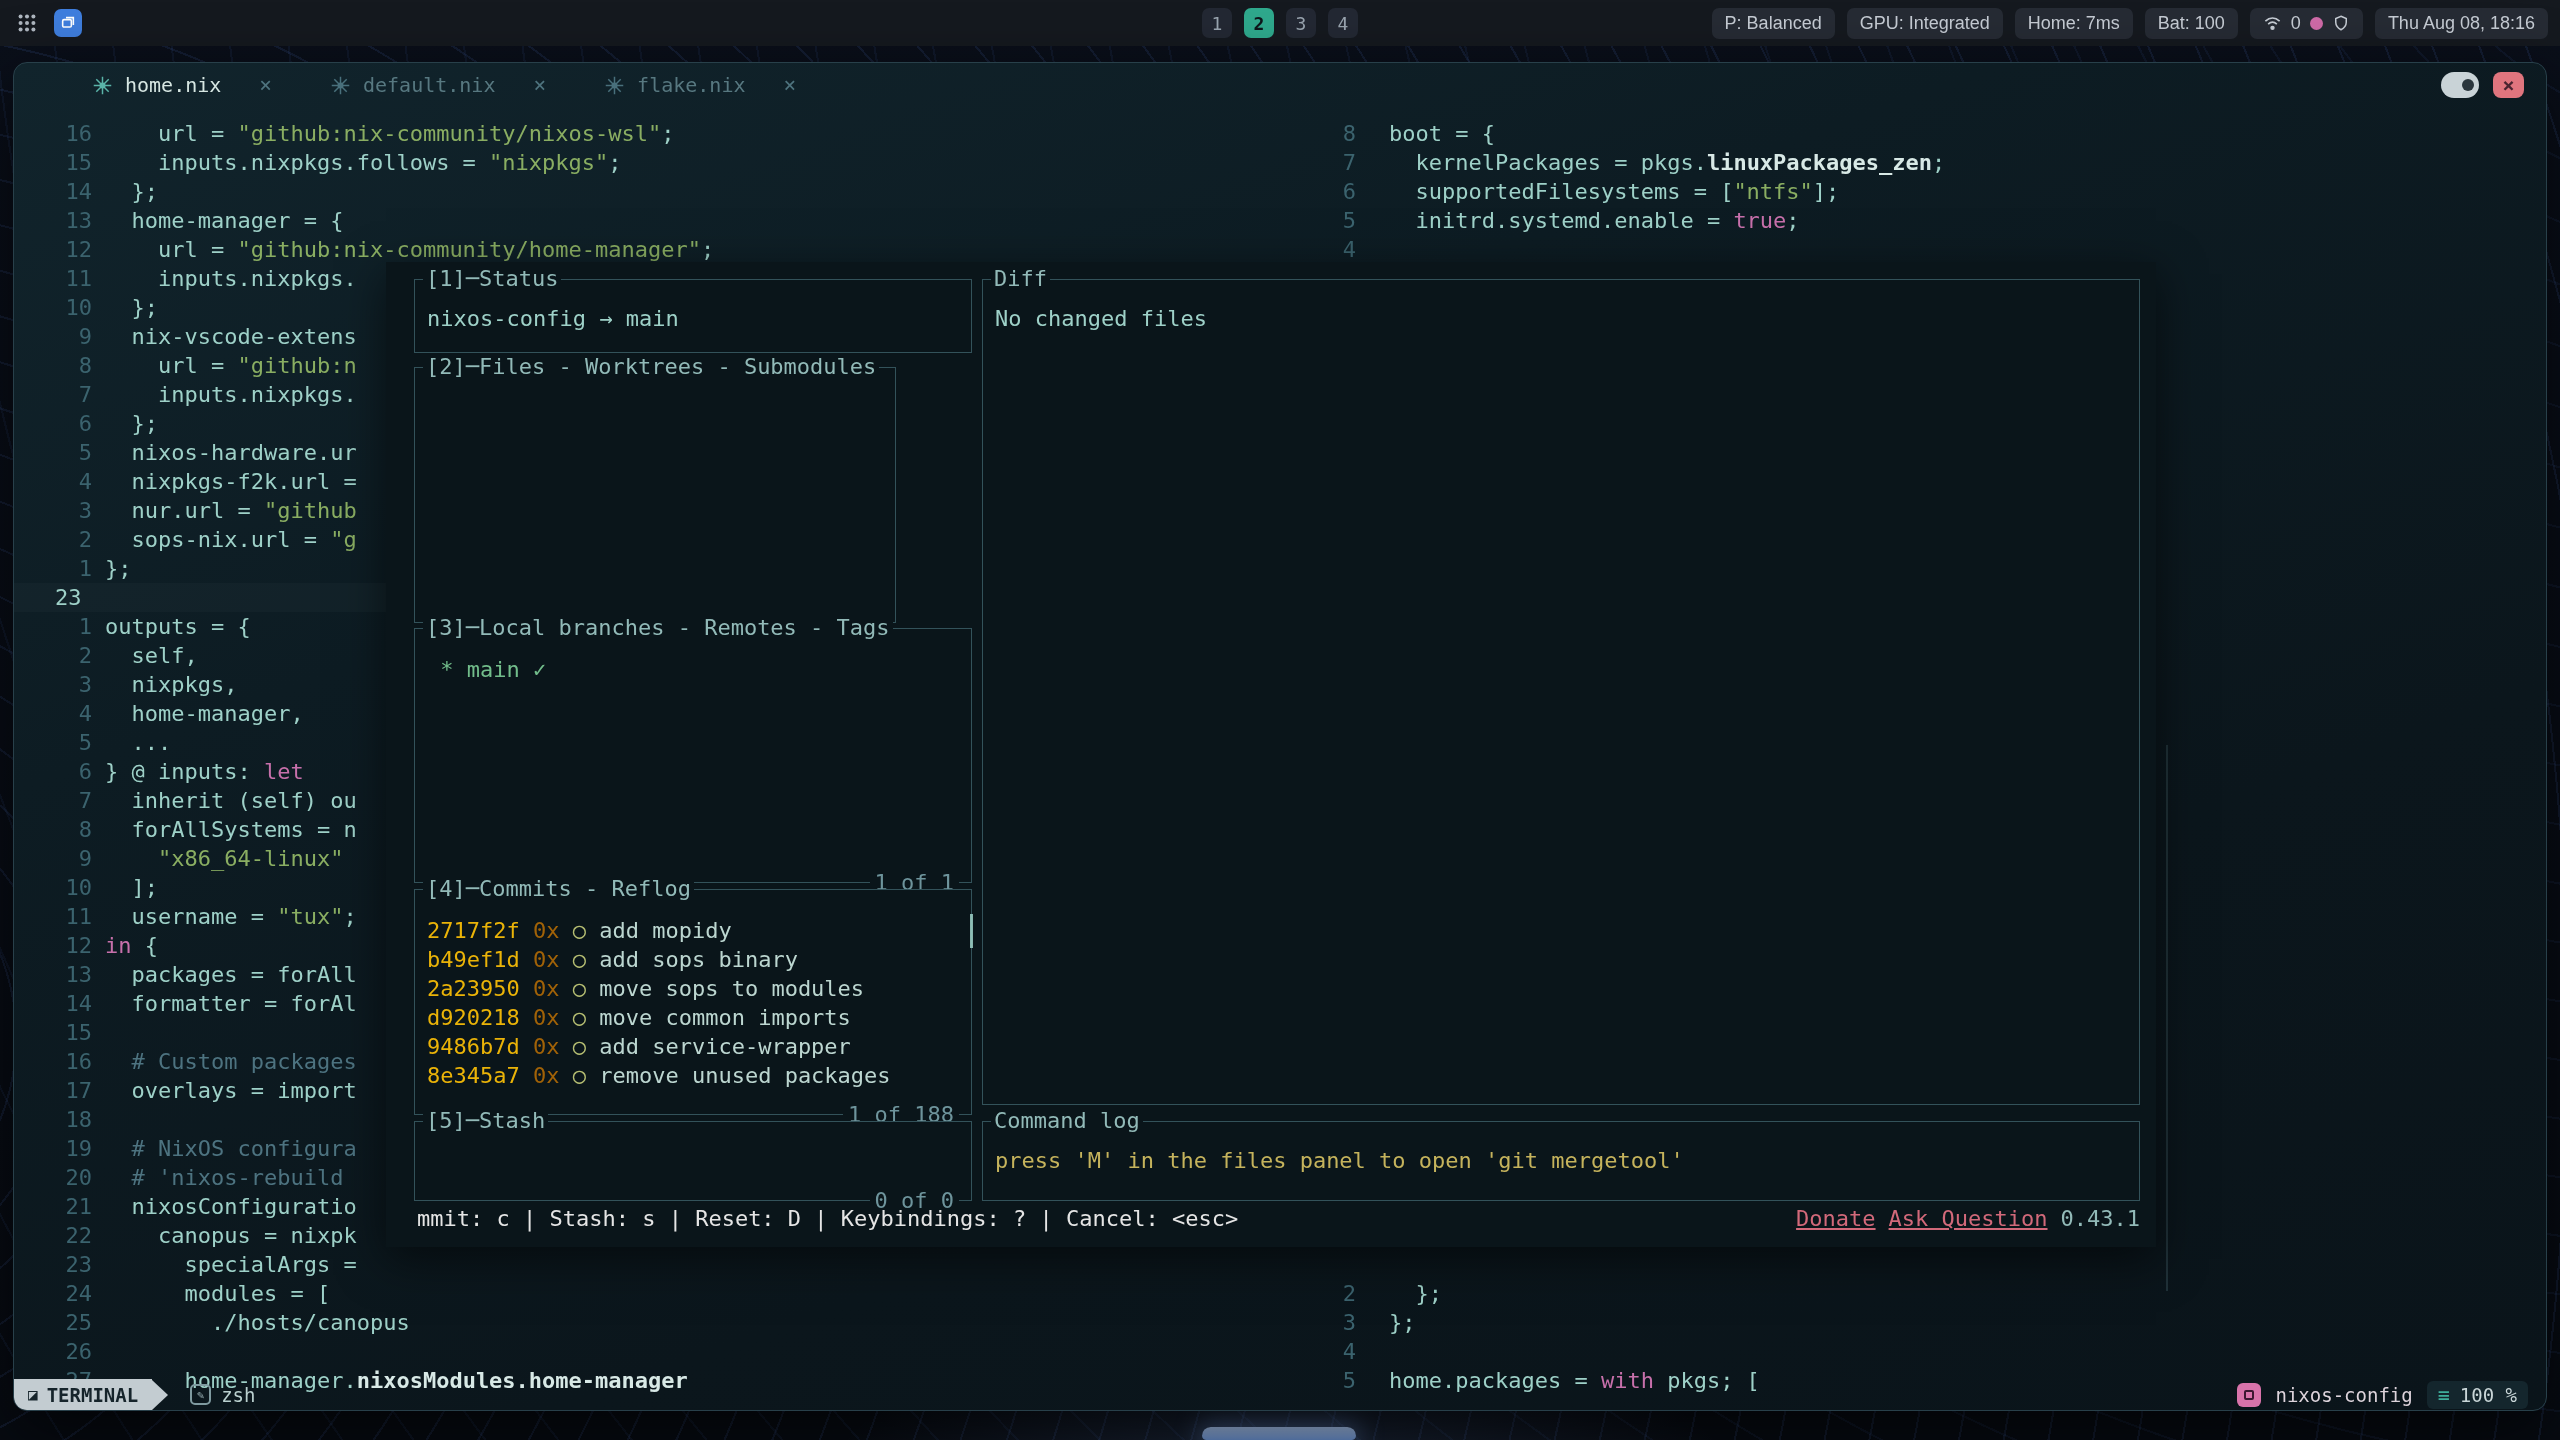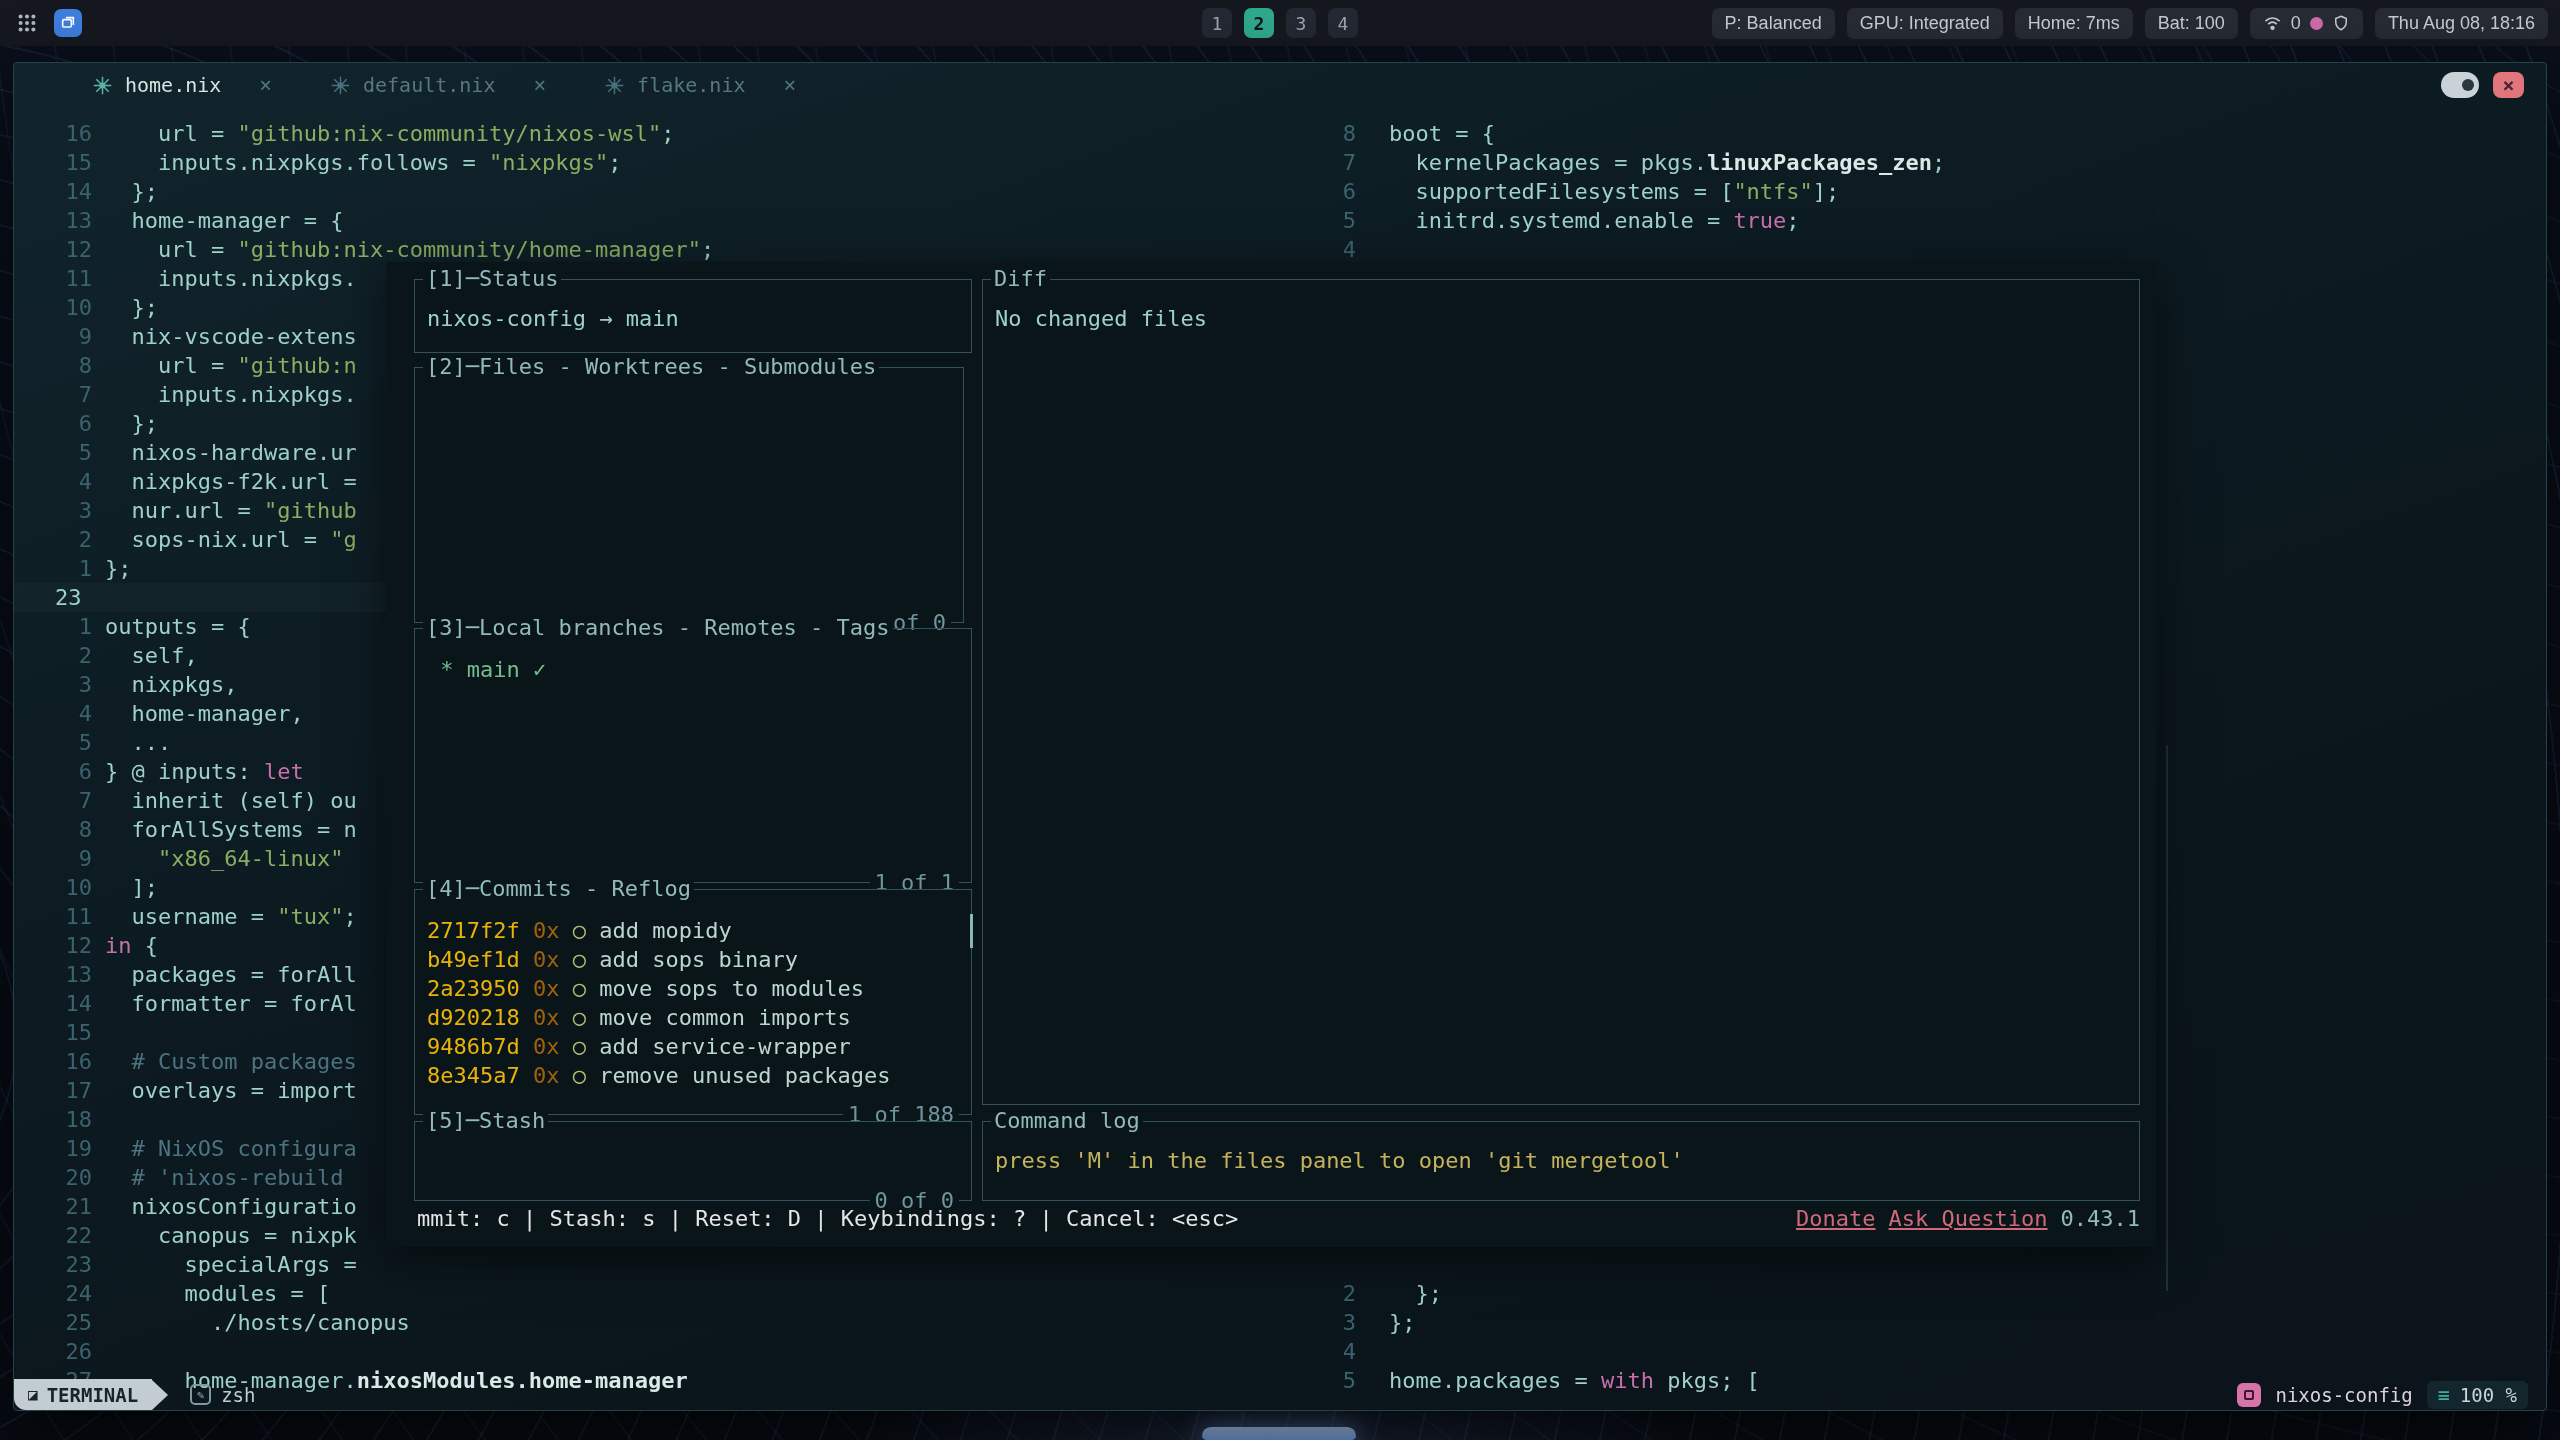--- a/index.html
+++ b/index.html
@@ -24,21 +24,21 @@
   .blue-badge svg{width:16px;height:16px}
   .workspaces{position:absolute;left:50%;transform:translateX(-50%);display:flex;gap:12px}
   .ws{min-width:30px;height:30px;border-radius:7px;background:#232833;color:#9aa5b0;
     display:flex;align-items:center;justify-content:center;font:18px "DejaVu Sans Mono",monospace;padding:0 7px;cursor:default}
   .ws.active{background:#2fa98d;color:#0e151a;font-weight:bold}
   .tb-right{margin-left:auto;display:flex;align-items:center;gap:12px}
   .seg{background:#262b34;border-radius:7px;padding:5px 13px;font-size:18px;display:flex;align-items:center;gap:9px;white-space:nowrap}
   .seg svg{display:block}
   .pink-dot{width:13px;height:13px;border-radius:50%;background:#d06ba8}
   
-  .window{position:absolute;left:13px;top:62px;width:2534px;height:1349px;border-radius:4px;
+  .window{position:absolute;left:13px;top:62px;width:2534px;height:1349px;border-radius:14px;
     border:1px solid #28404a;box-shadow:0 24px 70px rgba(0,0,0,.65);overflow:hidden;
     background:linear-gradient(160deg,#11242c 0%,#0d1c23 32%,#0b161c 68%,#0a141a 100%)}
   
   .tabbar{position:absolute;top:0;left:0;right:0;height:44px;display:flex;align-items:center;padding-left:78px;gap:58px}
   .tab{display:flex;align-items:center;gap:12px;font:20px "DejaVu Sans Mono",monospace;color:#577880;cursor:default}
   .tab .ticon{color:#49707c;display:flex}
   .tab.active{color:#d6e6e2}
   .tab.active .ticon{color:#5ab3a8}
   .tab .tx{margin-left:26px;color:#4e737e;font-size:21px}
   .win-controls{position:absolute;right:22px;top:9px;display:flex;gap:14px;align-items:center}
@@ -62,21 +62,21 @@
   .c-bright{color:#d8e9e6;font-weight:bold}
   .vline{position:absolute;left:2152px;top:638px;width:2px;height:546px;background:rgba(130,180,190,.18)}
   
   .lazygit{position:absolute;left:372px;top:199px;width:1770px;height:985px;background:#0a151a;
     box-shadow:0 12px 44px rgba(0,0,0,.55);font:22px "DejaVu Sans Mono",monospace;color:#9ed1c8}
   .panel{position:absolute;border:1px solid #33525a}
   .ptitle{position:absolute;top:-15px;left:8px;background:#0a151a;padding:0 3px;color:#92bab8;line-height:28px;white-space:pre}
   .pcount{position:absolute;bottom:-15px;right:12px;background:#0a151a;padding:0 5px;color:#6e949c;line-height:28px}
   .pbody{padding:26px 12px 0 12px}
   .p-status{left:28px;top:17px;width:558px;height:74px}
-  .p-files{left:28px;top:105px;width:550px;height:256px}
+  .p-files{left:28px;top:105px;width:482px;height:256px}
   .p-branches{left:28px;top:366px;width:558px;height:255px}
   .p-commits{left:28px;top:627px;width:558px;height:226px}
   .p-stash{left:28px;top:859px;width:558px;height:80px}
   .p-diff{left:596px;top:17px;width:1158px;height:826px}
   .p-cmdlog{left:596px;top:859px;width:1158px;height:80px}
   .brow{height:29px;line-height:29px;color:#72bd8b;white-space:pre}
   .crow{height:29px;line-height:29px;white-space:pre}
   .c-hash{color:#eab308}.c-auth{color:#a16207}.c-graph{color:#b5bd72}.c-msg{color:#bcd6d0}
   .cmdlog-text{color:#c5b35c;white-space:pre}
   .cscroll{position:absolute;right:-2px;top:24px;width:3px;height:34px;background:#9ed1c8;opacity:.85}

